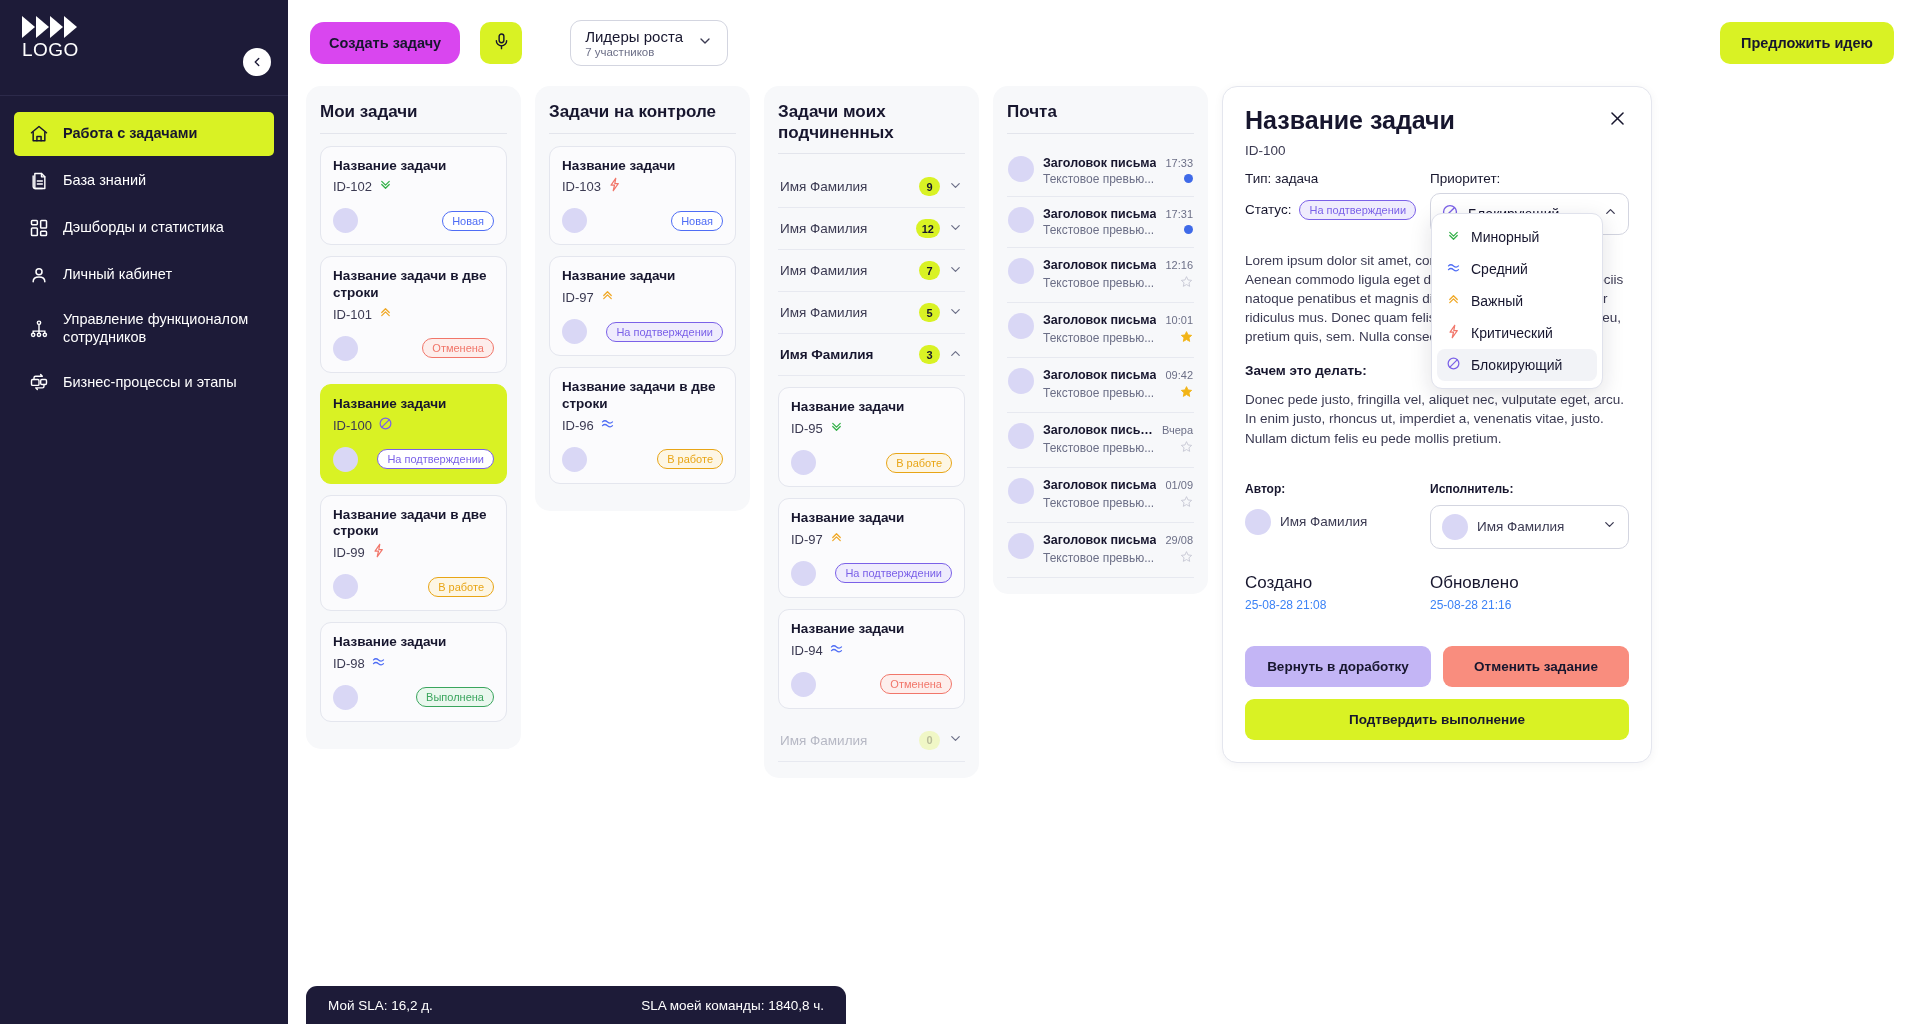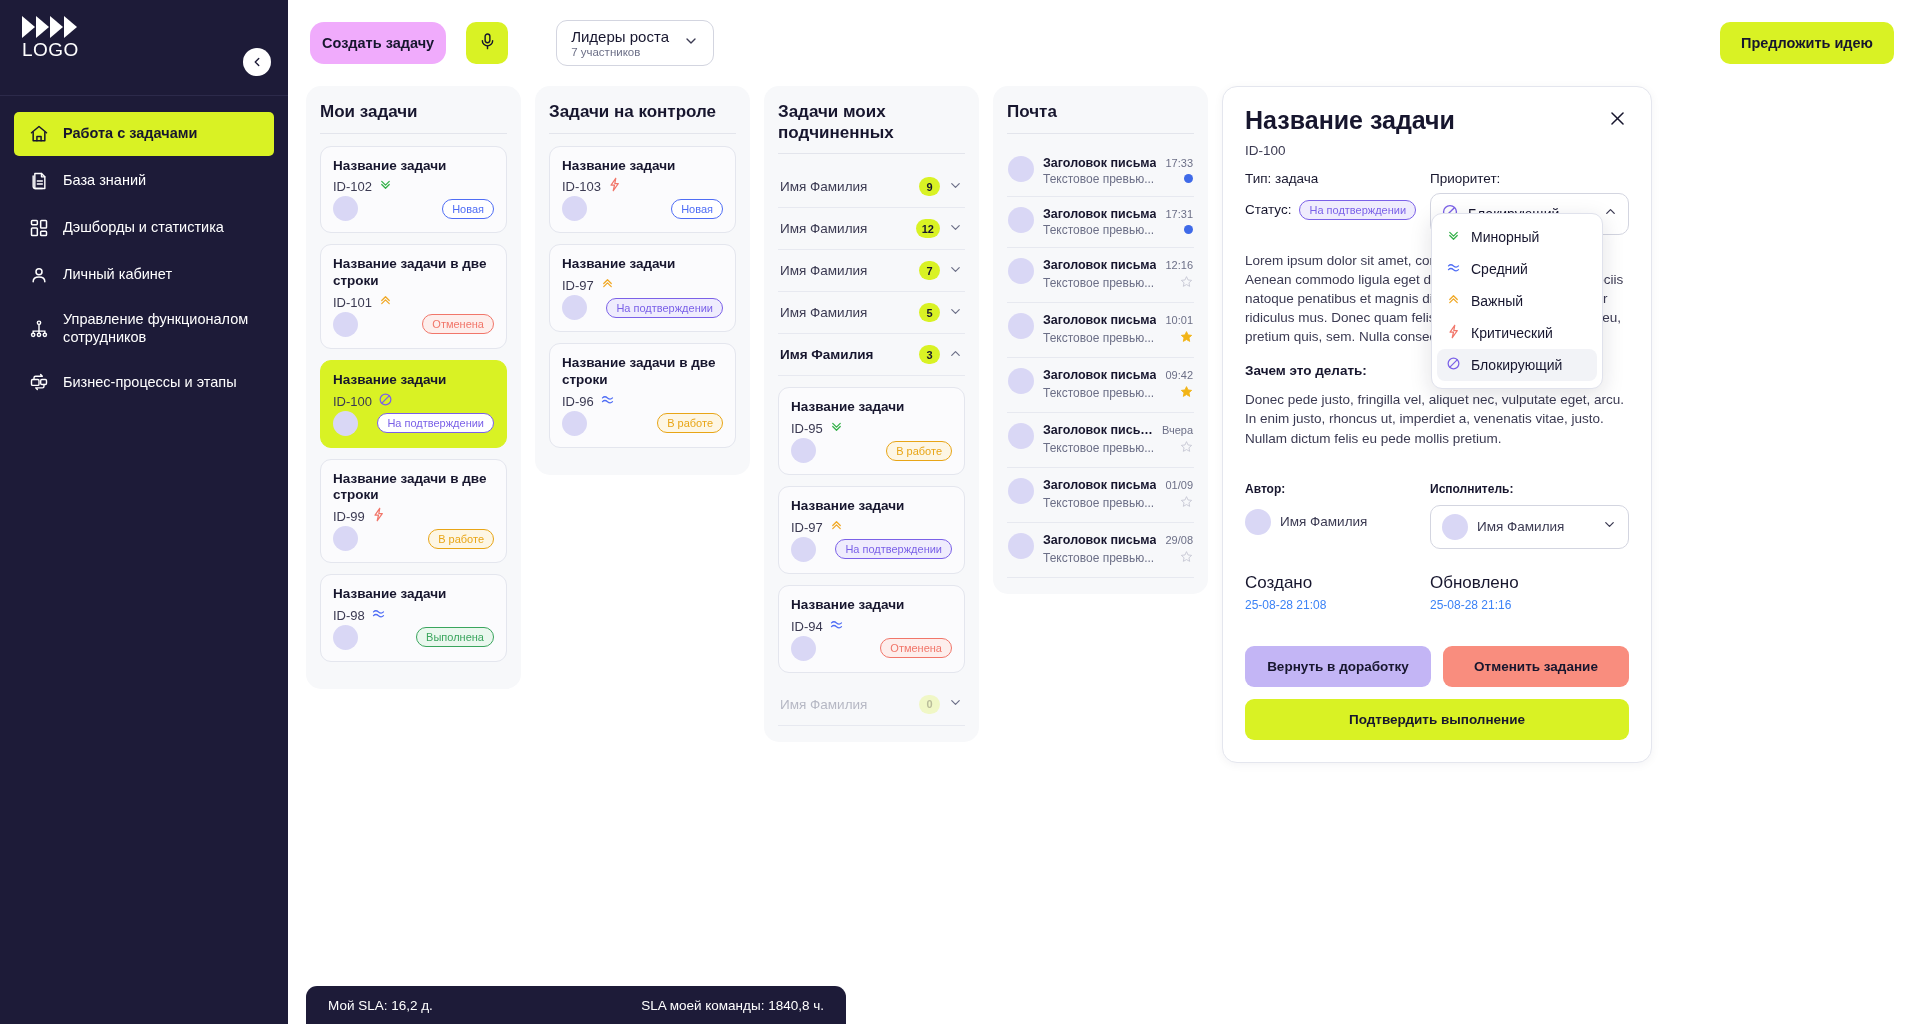--- a/index.html
+++ b/index.html
@@ -45,22 +45,22 @@
   .nav-item.active { background: #d9f224; color: #17162e; font-weight: 700; }
 
   
   #main { flex: 1; height: 1024px; background: #ffffff; position: relative; overflow: hidden; }
 
   #topbar {
     height: 86px; display: flex; align-items: center; gap: 20px;
     padding: 0 26px 0 22px;
   }
   #create-task-btn {
-    background: #f0abfc; color: #17162e; font-weight: 700; font-size: 14.5px;
-    border: none; border-radius: 14px; padding: 13px 12px; cursor: pointer;
+    background: #d946ef; color: #17162e; font-weight: 700; font-size: 14.5px;
+    border: none; border-radius: 14px; padding: 13px 19px; cursor: pointer;
   }
   #mic-btn {
     background: #d9f224; border: none; border-radius: 10px;
     width: 42px; height: 42px; display: flex; align-items: center; justify-content: center;
     cursor: pointer;
   }
   #team-select {
     margin-left: 28px; border: 1px solid #d3d5e0; border-radius: 11px;
     background: #fff; padding: 7px 14px; min-width: 150px;
     display: flex; align-items: center; justify-content: space-between; gap: 14px; cursor: pointer;
@@ -93,21 +93,21 @@
 
   
   .card {
     background: #fbfbfd; border: 1px solid #e4e6ee; border-radius: 11px;
     padding: 11px 12px 11px 12px; margin-bottom: 11px; cursor: pointer;
   }
   .card.selected { background: #d9f224; border-color: #d9f224; }
   .card-title { font-size: 13.5px; font-weight: 700; color: #17162e; line-height: 1.24; }
   .card-id-row { display: flex; align-items: center; gap: 6px; margin-top: 3px; }
   .card-id { font-size: 13px; color: #3b3a52; }
-  .card-foot { display: flex; align-items: center; justify-content: space-between; }
+  .card-foot { display: flex; align-items: center; justify-content: space-between; margin-top: 12px; }
   .avatar { width: 25px; height: 25px; border-radius: 50%; background: #d9d7f5; flex: 0 0 25px; }
   .avatar.lg { width: 26px; height: 26px; flex-basis: 26px; }
   .badge {
     font-size: 11px; border-radius: 999px; padding: 3px 9px; white-space: nowrap;
     border: 1px solid currentColor; background: #fff;
   }
   .badge-new       { color: #4f6df5; }
   .badge-cancelled { color: #f1766a; background: #fdeeec; }
   .badge-pending   { color: #7b61e8; background: #efecfd; }
   .badge-progress  { color: #e8a516; background: #fdf6e4; }

